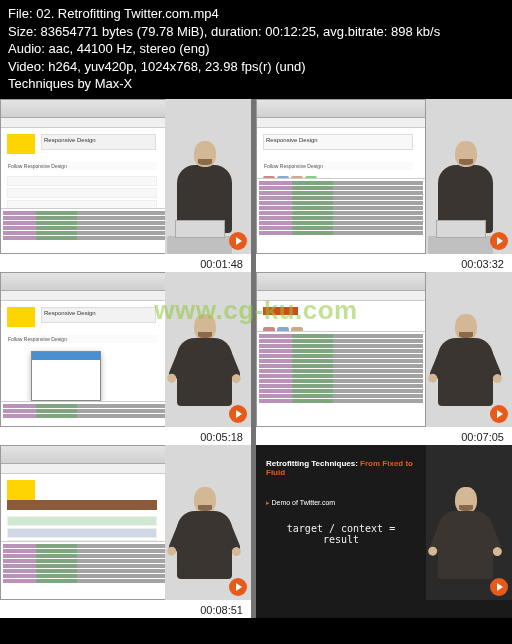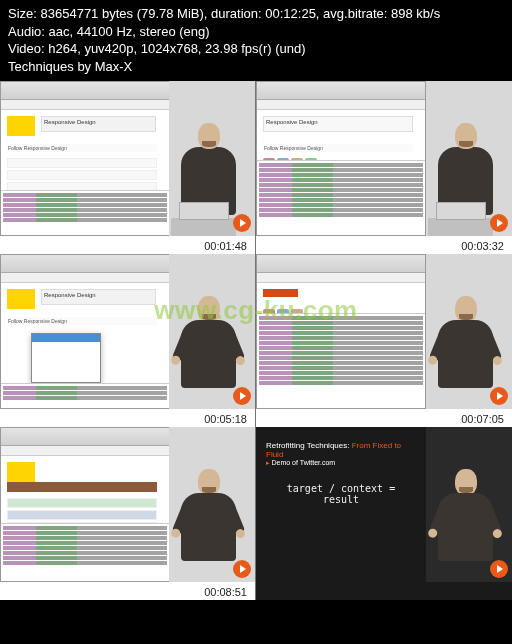--- a/index.html
+++ b/index.html
@@ -27,21 +27,21 @@
   .row {
     display: flex;
     height: 173px;
     background: #000;
   }
   .cell {
     width: 256px;
     height: 173px;
     position: relative;
     background: #e8e8e8;
-    border-right: 1px solid #737373;
+    border-right: 5px solid #737373;
     overflow: hidden;
   }
   .cell:last-child { border-right: none; }
   .screen-area {
     position: absolute;
     left: 0;
     top: 0;
     width: 170px;
     height: 155px;
     background: #fff;
@@ -259,21 +259,22 @@
     top: 0;
     width: 170px;
     height: 155px;
     background: #1a1a1a;
     color: #fff;
     padding: 14px 10px;
     font-size: 7px;
   }
   .slide-title {
     font-size: 8px;
-    margin-bottom: 0;
+    margin-bottom: 22px;
+    font-weight: bold;
   }
   .slide-title .orange { color: #e85a1a; }
   .slide-sub {
     font-size: 7px;
     margin-bottom: 16px;
   }
   .slide-sub::before {
     content: '▸ ';
     color: #e85a1a;
   }
@@ -327,20 +328,21 @@
     left: 6px;
     width: 35px;
     height: 8px;
     background: #d04a1a;
   }
 </style>
 </head>
 <body>
 
 <div class="header">
+  <div>File: 02. Retrofitting Twitter.com.mp4</div>
   <div>Size: 83654771 bytes (79.78 MiB), duration: 00:12:25, avg.bitrate: 898 kb/s</div>
   <div>Audio: aac, 44100 Hz, stereo (eng)</div>
   <div>Video: h264, yuv420p, 1024x768, 23.98 fps(r) (und)</div>
   <div>Techniques by Max-X</div>
 </div>
 
 <div class="watermark">www.cg-ku.com</div>
 
 <div class="grid">
 

